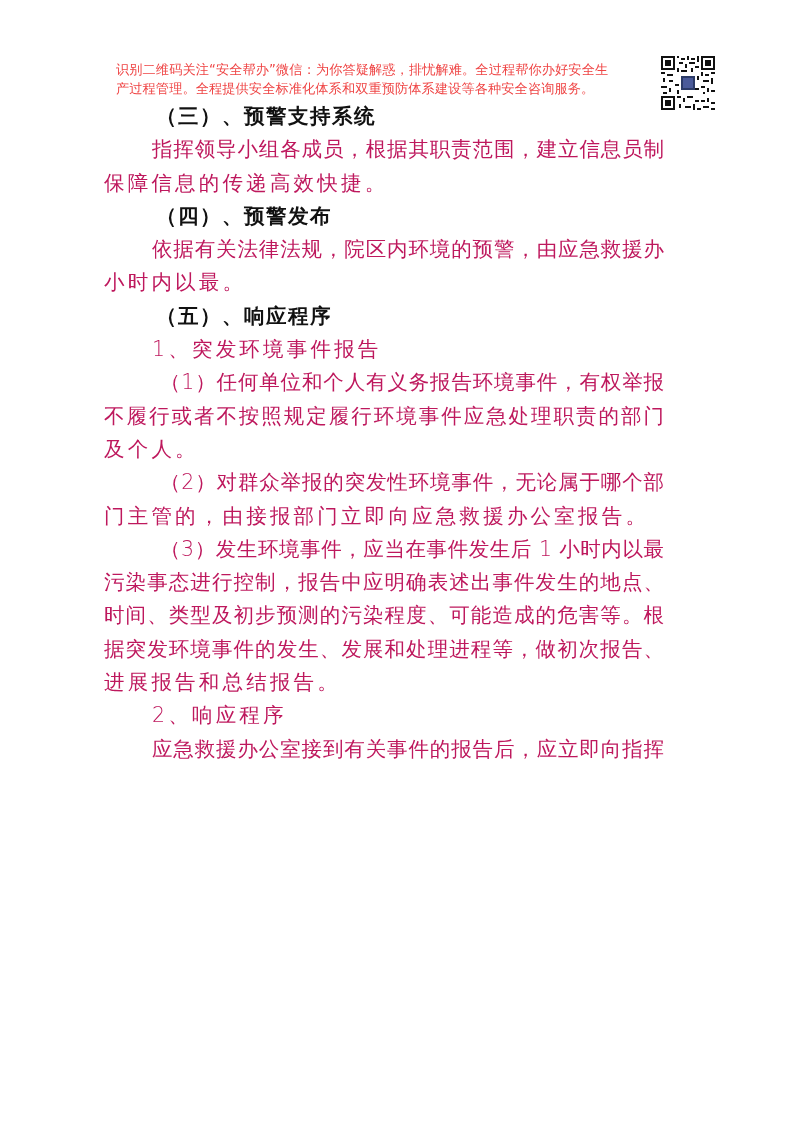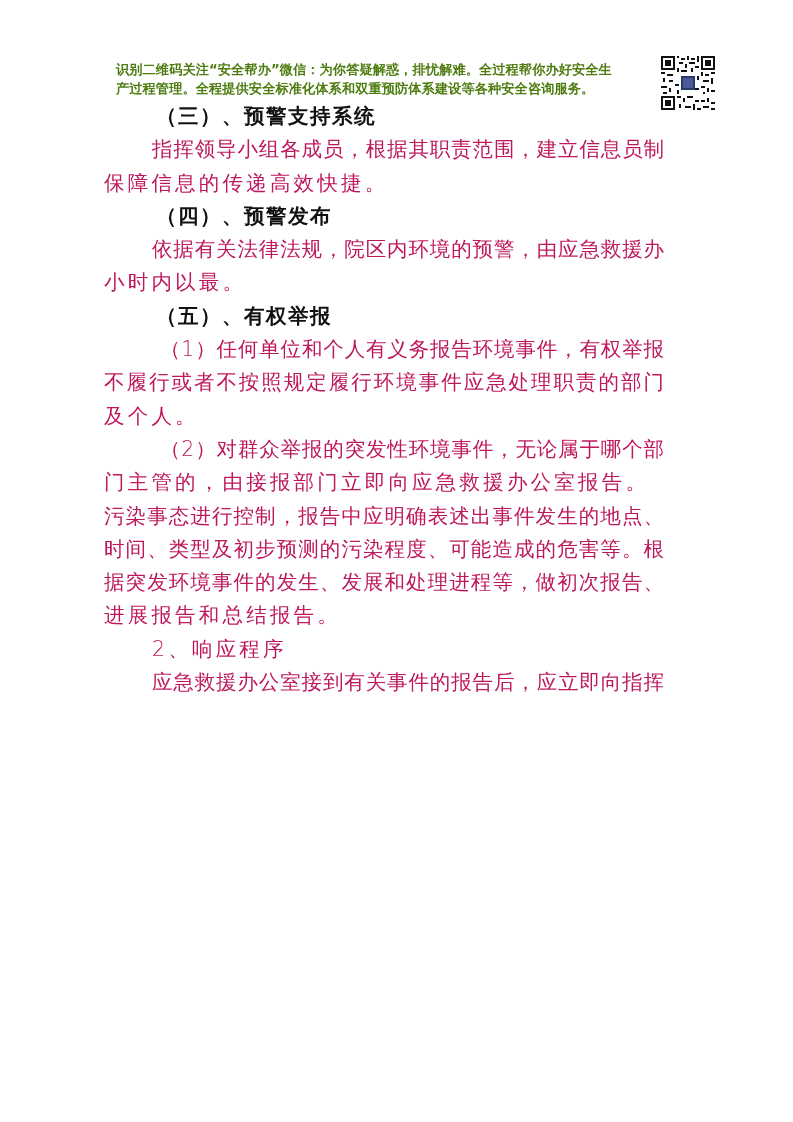--- a/index.html
+++ b/index.html
@@ -15,23 +15,22 @@
       font-family: "DejaVu Sans", "Liberation Sans", sans-serif;
       color: #1a1a1a;
     }
     .banner {
       position: absolute;
       left: 116px;
       top: 60px;
       width: 540px;
       font-size: 13.2px;
       line-height: 19px;
-      color: #4d7c0f;
+      color: #ef4444;
       letter-spacing: 0.1px;
-      font-weight: bold;
     }
     .qr {
       position: absolute;
       left: 661px;
       top: 56px;
       width: 54px;
       height: 54px;
       background: #fff;
     }
     .qr svg { display: block; }
@@ -139,25 +138,27 @@
   </svg>
 </div>
 
 <div class="content" id="doc">
     <div class="line heading">（三）、预警支持系统</div>
     <div class="line indent justify">指挥领导小组各成员，根据其职责范围，建立信息员制</div>
     <div class="line">保障信息的传递高效快捷。</div>
     <div class="line heading">（四）、预警发布</div>
     <div class="line indent justify">依据有关法律法规，院区内环境的预警，由应急救援办</div>
     <div class="line">小时内以最。</div>
-    <div class="line heading">（五）、有权举报</div>
+    <div class="line heading">（五）、响应程序</div>
+    <div class="line indent">1、突发环境事件报告</div>
     <div class="line indent2 justify">（1）任何单位和个人有义务报告环境事件，有权举报</div>
     <div class="line justify">不履行或者不按照规定履行环境事件应急处理职责的部门</div>
     <div class="line">及个人。</div>
     <div class="line indent2 justify">（2）对群众举报的突发性环境事件，无论属于哪个部</div>
     <div class="line">门主管的，由接报部门立即向应急救援办公室报告。</div>
+    <div class="line indent2 justify">（3）发生环境事件，应当在事件发生后 1 小时内以最</div>
     <div class="line justify">污染事态进行控制，报告中应明确表述出事件发生的地点、</div>
     <div class="line justify">时间、类型及初步预测的污染程度、可能造成的危害等。根</div>
     <div class="line justify">据突发环境事件的发生、发展和处理进程等，做初次报告、</div>
     <div class="line">进展报告和总结报告。</div>
     <div class="line indent">2、响应程序</div>
     <div class="line indent justify">应急救援办公室接到有关事件的报告后，应立即向指挥</div>
   </div>
 
 </body></html>

